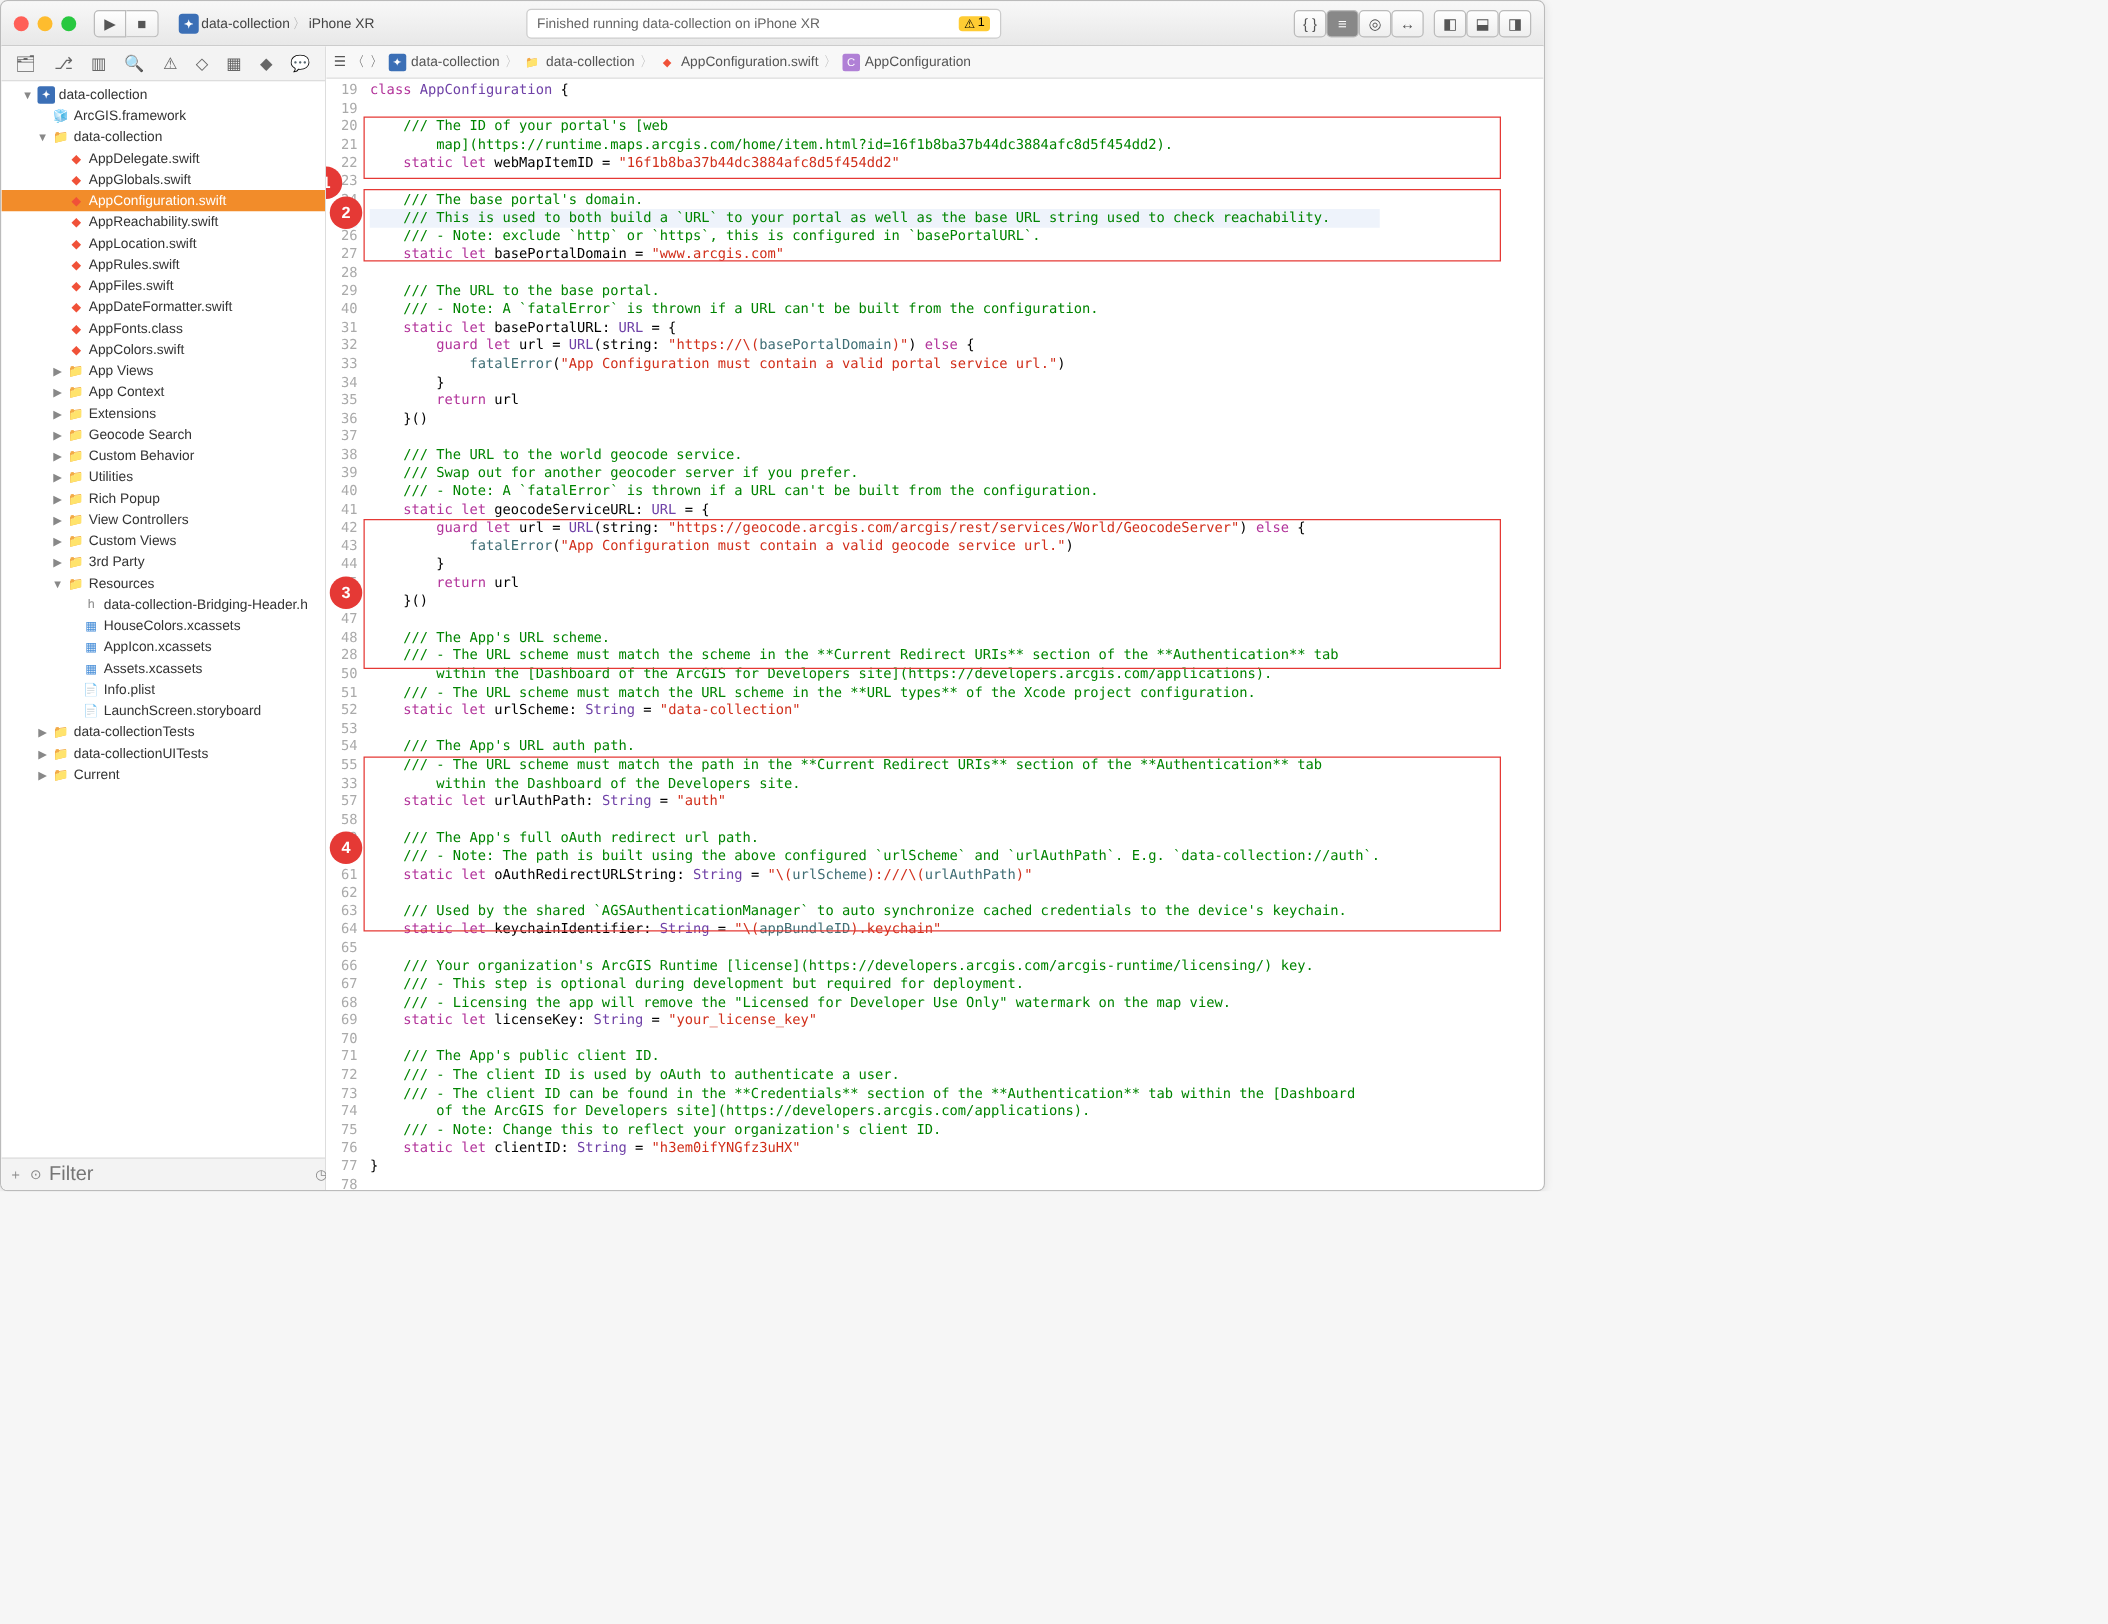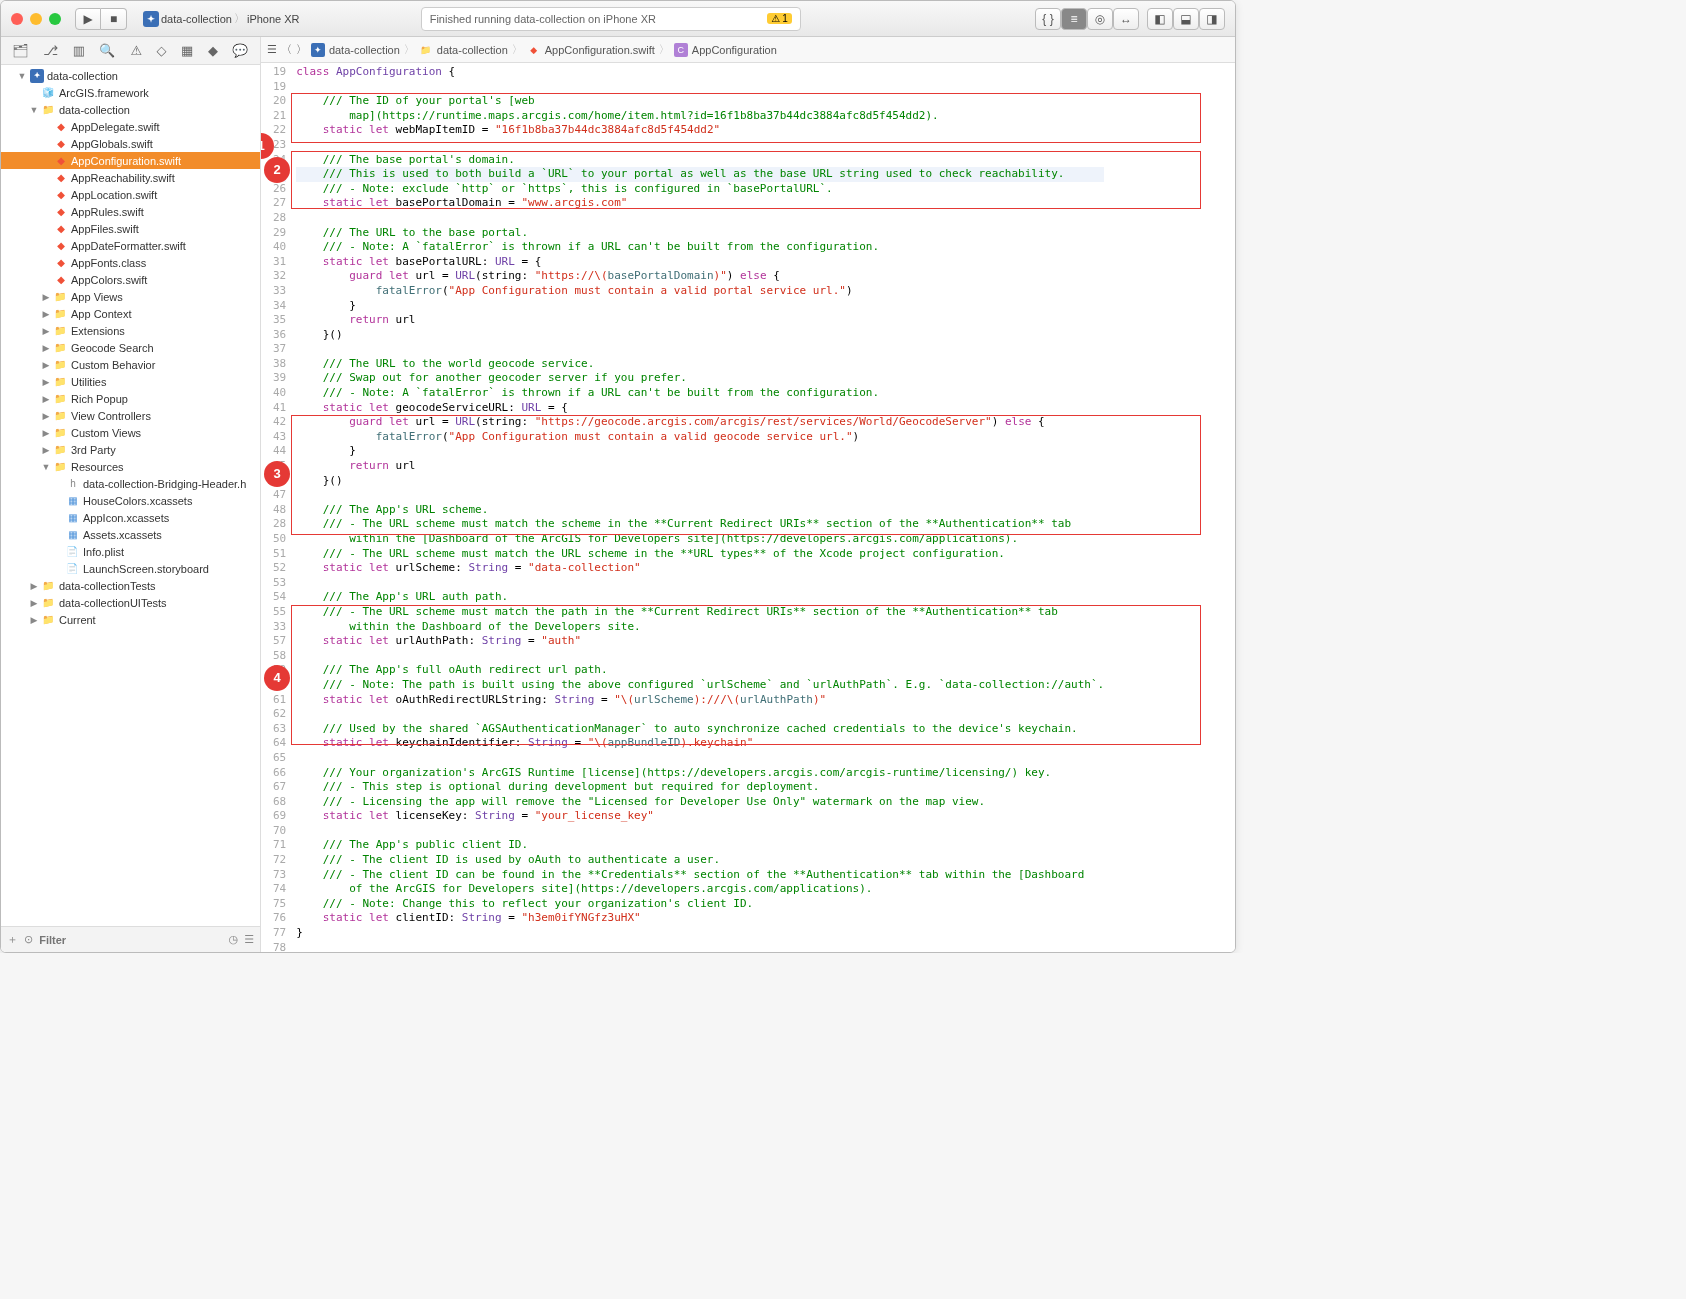--- a/index.html
+++ b/index.html
@@ -31,21 +31,21 @@
 .ficon { width:14px; height:14px; display:inline-flex; align-items:center; justify-content:center; font-size:10px; border-radius:2px;}
 .ficon.proj { background:#3b6fb6; color:#fff; font-weight:bold; font-size:8px;}
 .ficon.folder { color:#5aa3e8; }
 .ficon.folder-y { color:#d9a03f; }
 .ficon.swift { color:#f05138; }
 .ficon.fw { color:#ccc; }
 .ficon.header { color:#888; }
 .ficon.assets { color:#4a90d9; }
 .ficon.plist { color:#888; }
 .filterbar { height:26px; border-top:1px solid #ddd; display:flex; align-items:center; padding:0 6px; gap:6px; background:#f3f3f3;}
-.filterbar input { flex:1; border:none; background:transparent; font-size:11px; outline:none;font-weight:bold;}
+.filterbar input { flex:1; border:none; background:transparent; font-size:16px; outline:none;}
 .editor-area { flex:1; display:flex; flex-direction:column; background:#fff; overflow:hidden;}
 .jumpbar { height:26px; border-bottom:1px solid #ddd; display:flex; align-items:center; padding:0 6px; gap:4px; font-size:11px; color:#555; background:#f8f8f8;}
 .jumpbar .sep { color:#bbb; }
 .jb-icon { width:14px; height:14px; display:inline-flex; align-items:center; justify-content:center; border-radius:2px; font-size:9px;}
 .code-wrap { flex:1; display:flex; overflow:auto; position:relative; font-family: Menlo, Monaco, Consolas, monospace; font-size:11px; line-height:14.6px;}
 .gutter { padding:2px 6px 2px 12px; text-align:right; color:#aaa; background:#fff; user-select:none;}
 .code { padding:2px 4px; white-space:pre; }
 .ln { height:14.6px; }
 .hl { background:#eef3fb; }
 .callout { position:absolute; width:26px; height:26px; background:#e53935; border-radius:50%; color:#fff; font-weight:bold; display:flex; align-items:center; justify-content:center; font-size:13px; z-index:5; font-family:-apple-system,sans-serif;}

